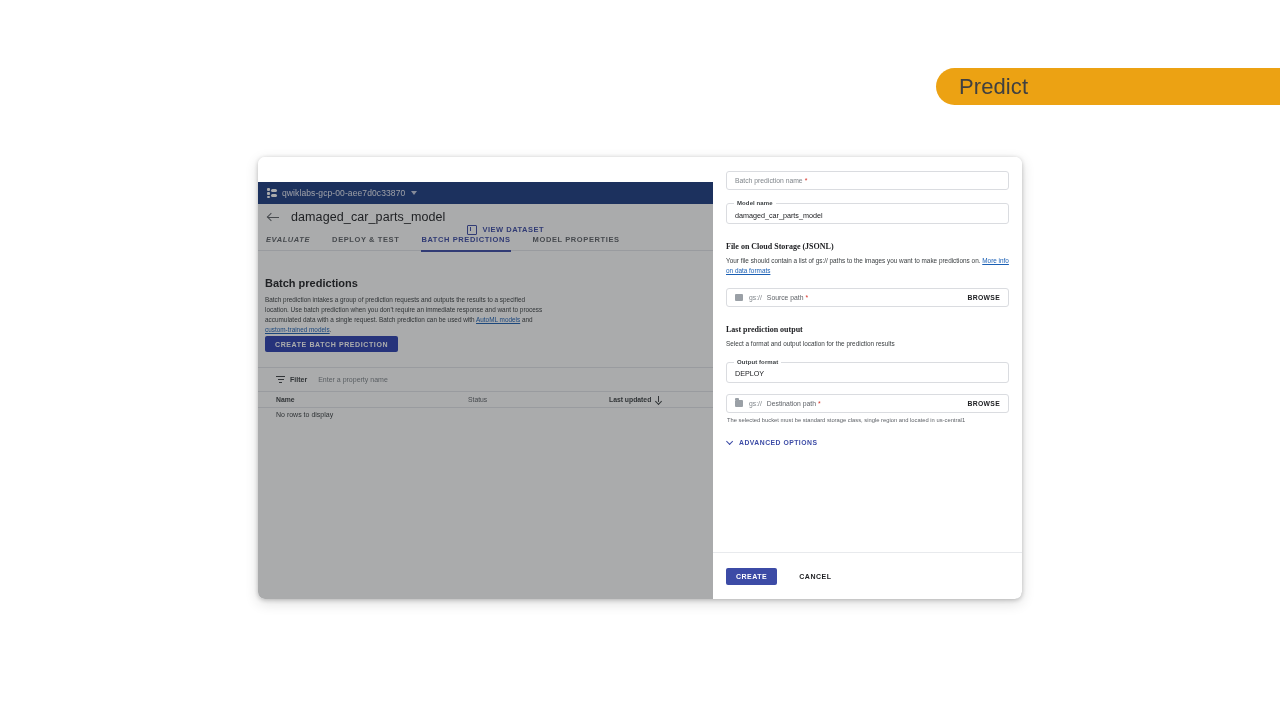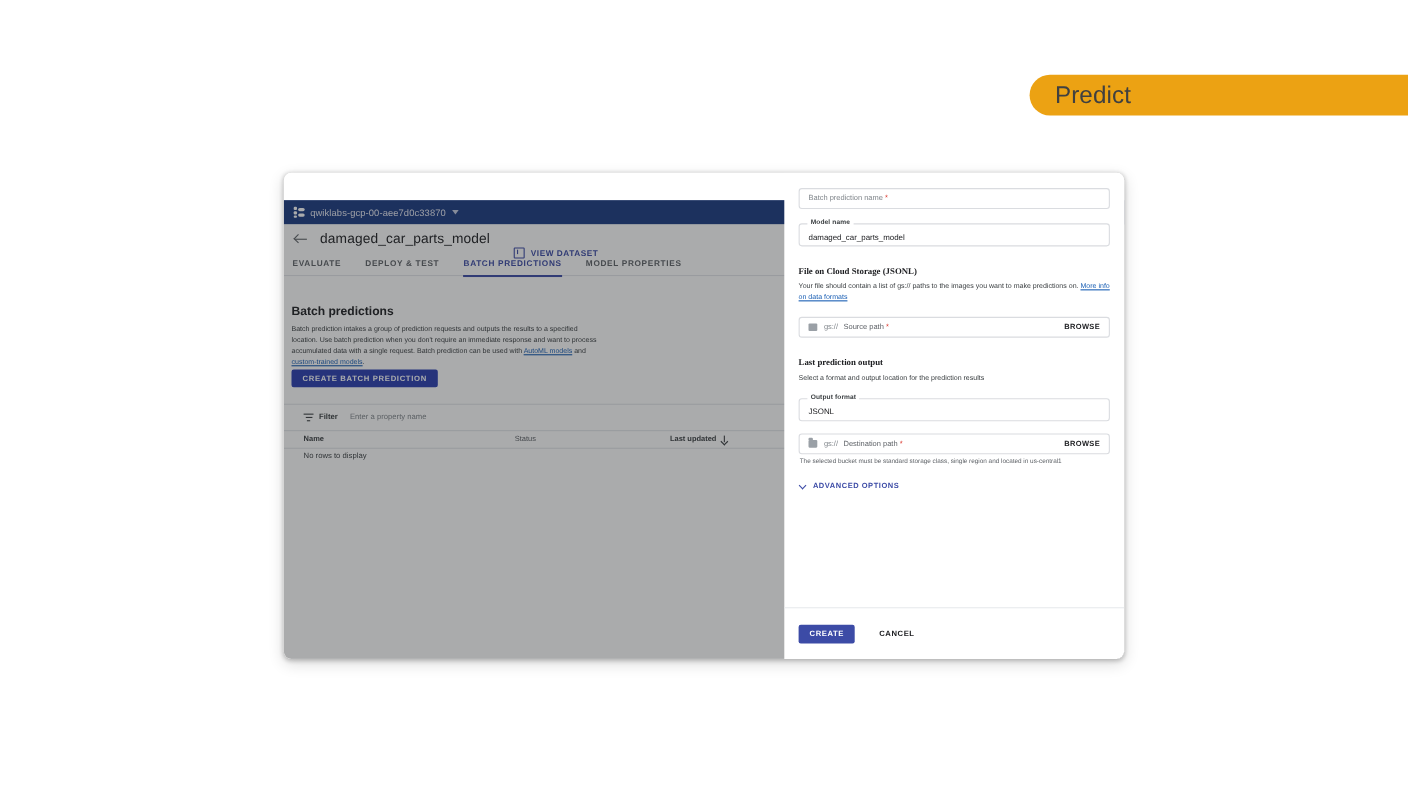--- a/index.html
+++ b/index.html
@@ -181,21 +181,21 @@
   }
   .model-title {
     margin-left: 11px;
     font-size: 12.5px;
     color: #202124;
     letter-spacing: 0.1px;
   }
   .view-dataset {
     margin-left: 22px;
     display: flex;
-    align-items: center;
+    align-items: flex-start;
     margin-top: 26px;
   }
   .dataset-icon {
     width: 8px; height: 8px;
     border: 1.2px solid #3c4ba6;
     border-radius: 1px;
     position: relative;
     flex: 0 0 auto;
   }
   .dataset-icon::after {
@@ -226,21 +226,21 @@
   }
   .tab {
     font-size: 7.5px;
     font-weight: bold;
     letter-spacing: 0.6px;
     color: #5f6368;
     padding: 4px 0 6px 0;
     margin-right: 22px;
     white-space: nowrap;
   }
-  .tab:first-child { margin-left: 8px; }
+  .tab:first-child { margin-left: 8px; font-style: italic; }
   .tab.active {
     color: #3c4ba6;
     border-bottom: 2px solid #3c4ba6;
   }
 
   .console-body {
     position: absolute;
     left: 0;
     top: 95px;
     width: 764px;
@@ -686,21 +686,21 @@
         <span class="path-label">Source path</span>
         <span class="req">*</span>
         <span class="browse">BROWSE</span>
       </div>
 
       <div class="block-title">Last prediction output</div>
       <div class="block-desc">Select a format and output location for the prediction results</div>
 
       <div class="field-filled">
         <span class="legend">Output format</span>
-        <span class="val">JSONL</span>
+        <span class="val">DEPLOY</span>
       </div>
 
       <div class="path-field">
         <span class="path-icon folder"></span>
         <span class="path-prefix">gs://</span>
         <span class="path-label">Destination path</span>
         <span class="req">*</span>
         <span class="browse">BROWSE</span>
       </div>
       <div class="hint">The selected bucket must be standard storage class, single region and located in us-central1</div>

